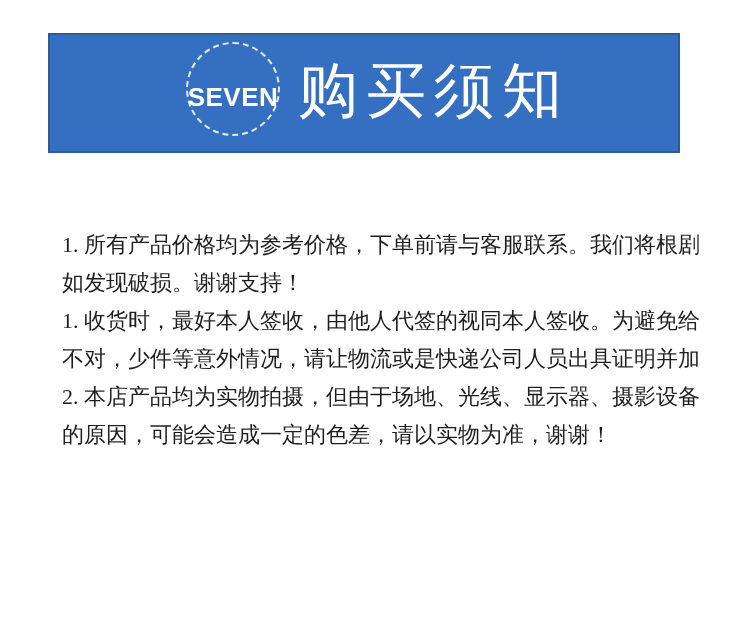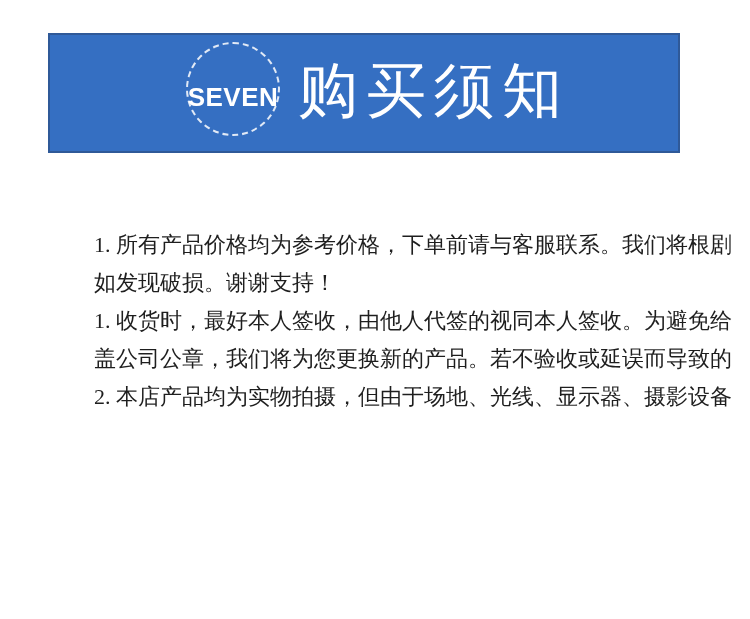--- a/index.html
+++ b/index.html
@@ -67,36 +67,36 @@
     top: 226px;
     width: 668px;
   }
   .notice-line {
     height: 38px;
     line-height: 38px;
     font-size: 22px;
     color: #1e1e1e;
     white-space: nowrap;
     font-family: "Liberation Serif", serif;
-    margin-left: 32px;
   }
 </style>
 </head>
 <body>
 
 <div class="page">
 
   <div class="banner">
     <div class="logo-circle">
       <span class="logo-text">SEVEN</span>
     </div>
     <div class="banner-title">购买须知</div>
   </div>
 
   <div class="notice">
     <div class="notice-line">1. 所有产品价格均为参考价格，下单前请与客服联系。我们将根剧</div>
     <div class="notice-line">如发现破损。谢谢支持！</div>
     <div class="notice-line">1. 收货时，最好本人签收，由他人代签的视同本人签收。为避免给</div>
-    <div class="notice-line">盖公司公章，我们将为您更换新的产品。若不验收或延误而导致的</div>
+    <div class="notice-line">不对，少件等意外情况，请让物流或是快递公司人员出具证明并加</div>
     <div class="notice-line">2. 本店产品均为实物拍摄，但由于场地、光线、显示器、摄影设备</div>
+    <div class="notice-line">的原因，可能会造成一定的色差，请以实物为准，谢谢！</div>
   </div>
 
 </div>
 
 </body></html>

